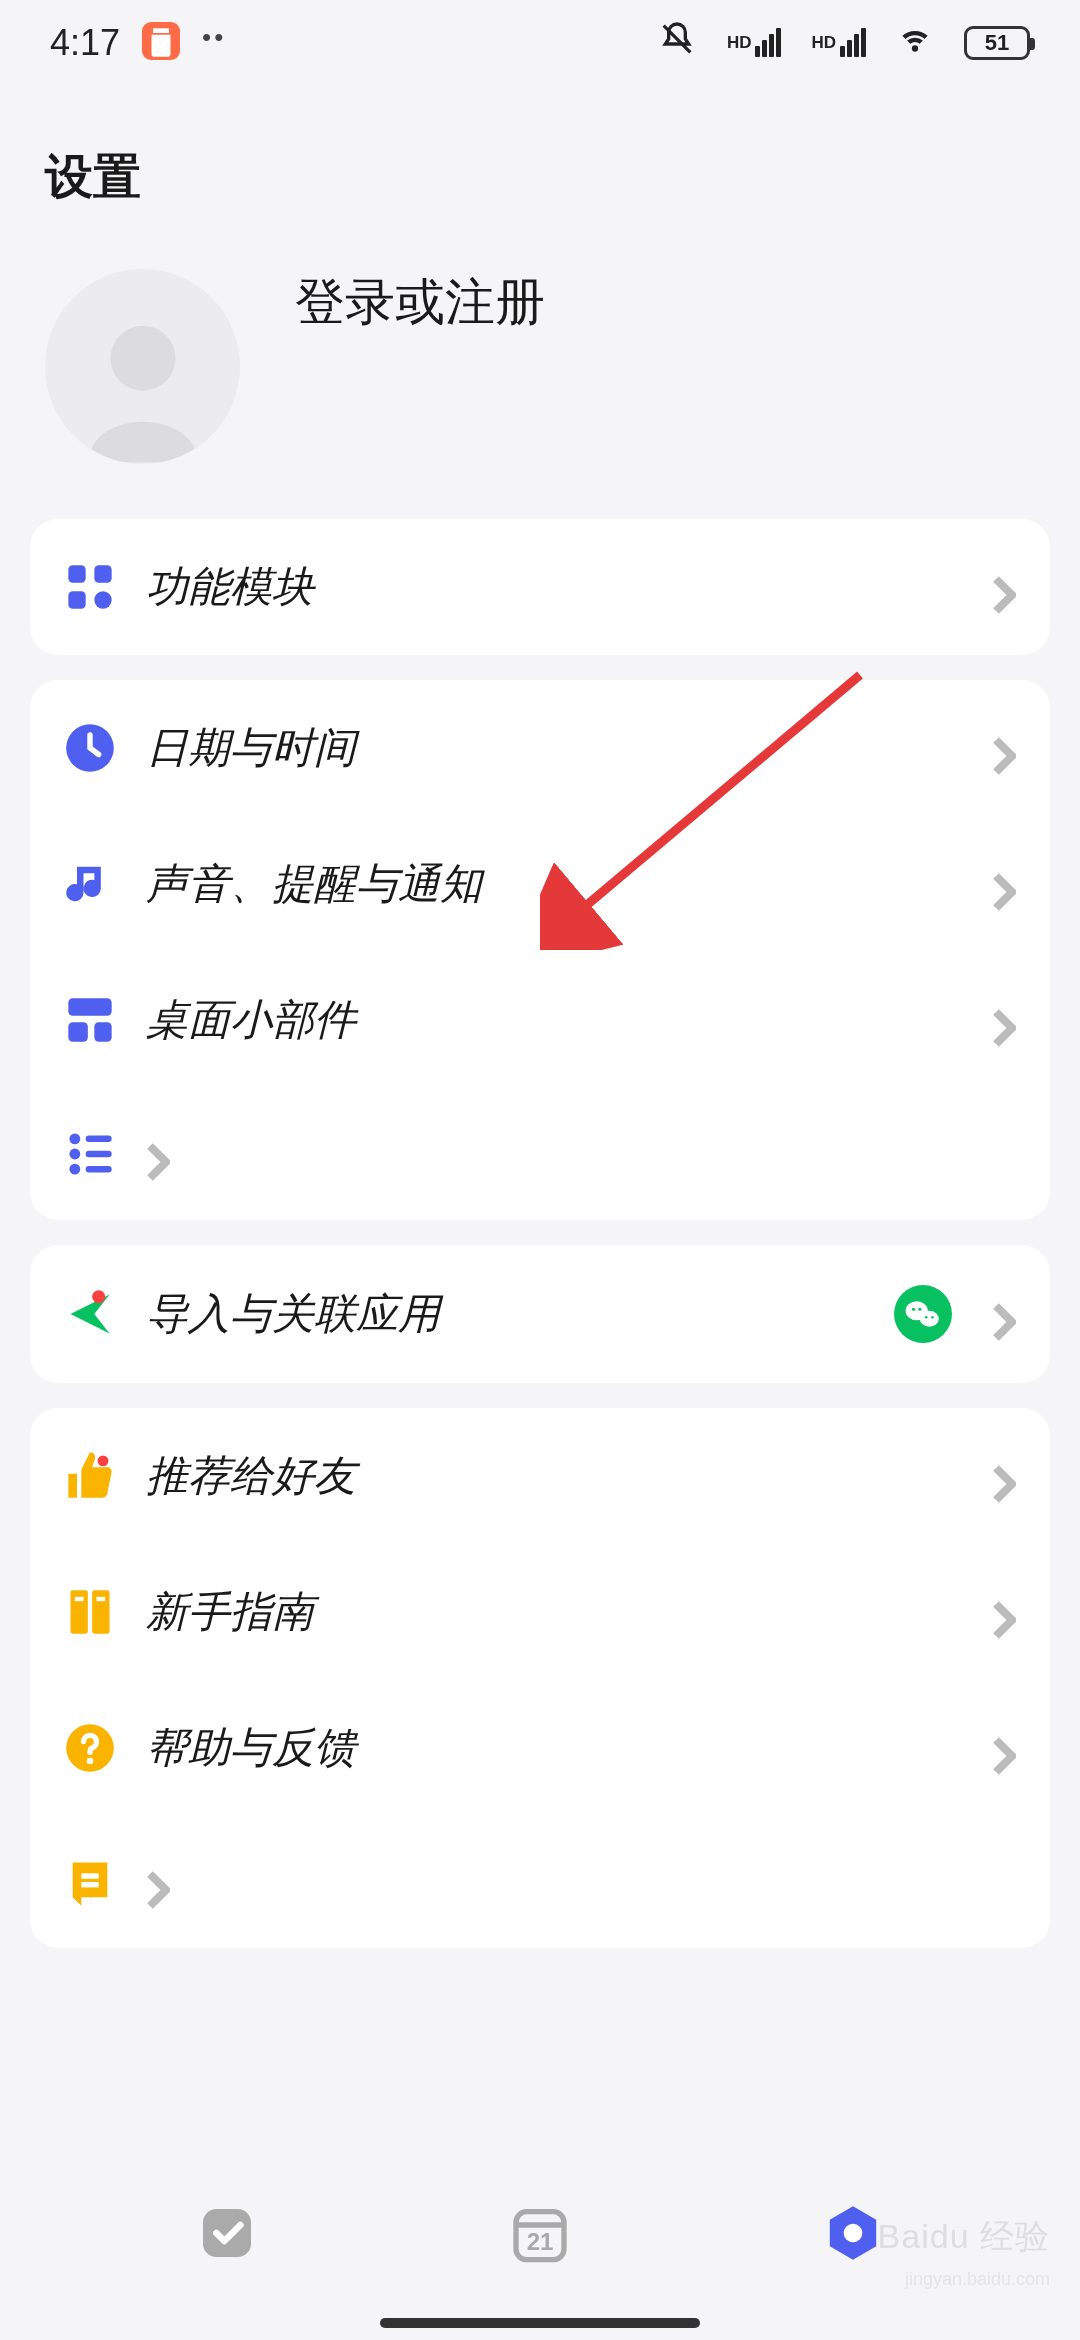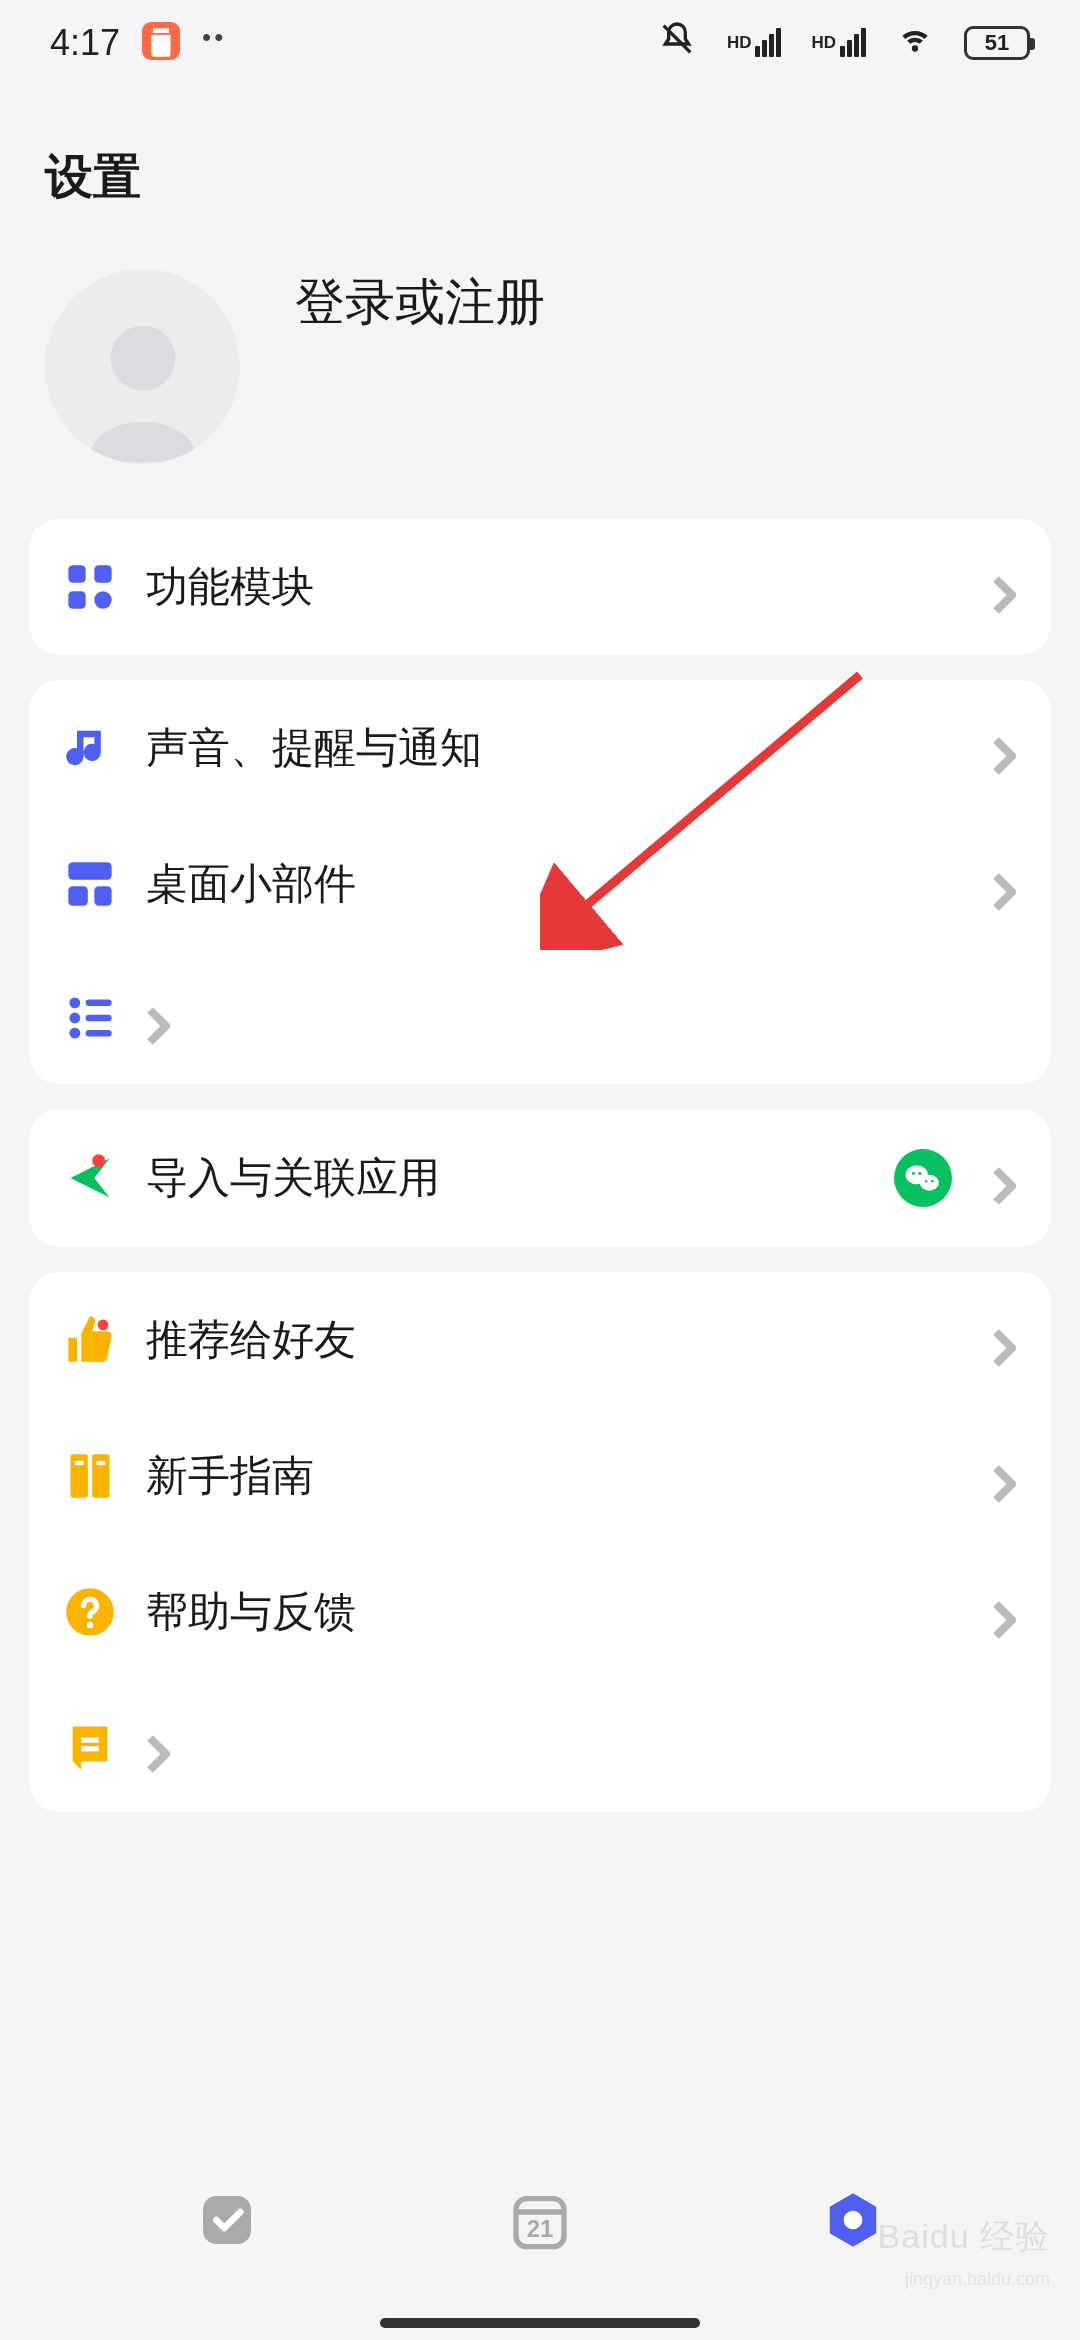--- a/index.html
+++ b/index.html
@@ -135,20 +135,21 @@
       display: flex;
       align-items: center;
       justify-content: center;
       flex-shrink: 0;
     }
     .row-icon svg { width: 52px; height: 52px; }
     .row-label {
       font-size: 42px;
       color: #1a1a1a;
       flex: 1;
+      font-style: italic;
     }
     .row-extra {
       width: 58px;
       height: 58px;
       border-radius: 50%;
       background: #07c160;
       display: flex;
       align-items: center;
       justify-content: center;
       margin-right: 10px;
@@ -166,21 +167,21 @@
       left: 540px;
       top: 660px;
       width: 340px;
       height: 290px;
       pointer-events: none;
     }
     
     
     .bottom-nav {
       position: absolute;
-      bottom: 13px;
+      bottom: 0;
       left: 0;
       width: 1080px;
       height: 180px;
       display: flex;
       align-items: center;
       justify-content: space-around;
       padding: 0 70px 35px 70px;
     }
     .nav-item {
       width: 70px;
@@ -287,20 +288,32 @@
         </svg>
     </span>
     <span class="row-label">功能模块</span>
     <span class="chevron"><svg viewBox="0 0 12 20">
           <polyline points="2,2 10,10 2,18"></polyline>
         </svg></span>
   </div>
 </div>
 
 <div class="card">
+  <div class="row">
+    <span class="row-icon">
+      <svg viewBox="0 0 24 24" fill="#4f5ff0">
+          <circle cx="12" cy="12" r="11"></circle>
+          <path d="M12 6v6l4 3" stroke="#fff" stroke-width="2.5" fill="none" stroke-linecap="round"></path>
+        </svg>
+    </span>
+    <span class="row-label">日期与时间</span>
+    <span class="chevron"><svg viewBox="0 0 12 20">
+          <polyline points="2,2 10,10 2,18"></polyline>
+        </svg></span>
+  </div>
   <div class="row">
     <span class="row-icon">
       <svg viewBox="0 0 24 24" fill="#4f5ff0">
           <path d="M9 4v12a4 4 0 1 1-3-3.87V4h11v10a4 4 0 1 1-3-3.87V7H9z"></path>
         </svg>
     </span>
     <span class="row-label">声音、提醒与通知</span>
     <span class="chevron"><svg viewBox="0 0 12 20">
           <polyline points="2,2 10,10 2,18"></polyline>
         </svg></span>

